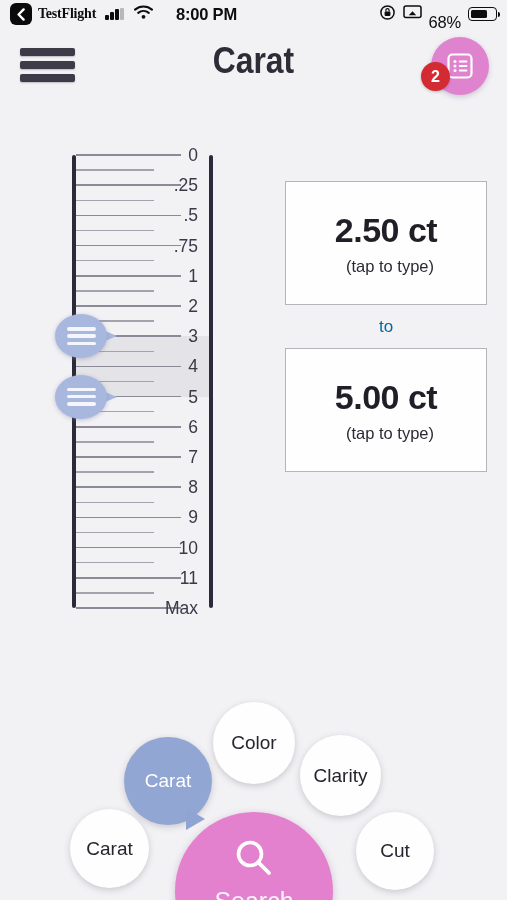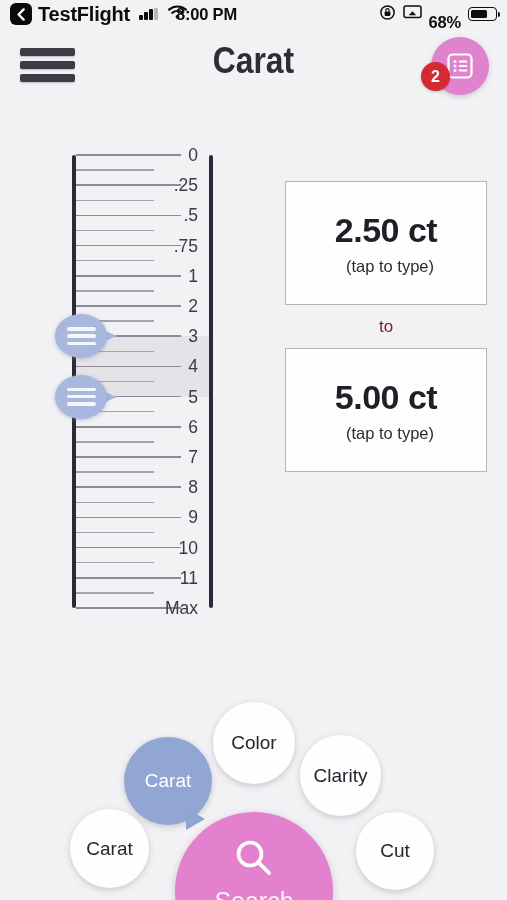--- a/index.html
+++ b/index.html
@@ -18,36 +18,36 @@
     display:flex; align-items:center; padding:0 10px;
     font-size:16px; font-weight:700; color:#0d0d0f;
     letter-spacing:-0.2px;
   }
   .sb-left{ display:flex; align-items:center; gap:6px; }
   .back-chip{
     width:22px; height:22px; border-radius:6px; background:#0a0a0a;
     display:flex; align-items:center; justify-content:center;
   }
   .back-chip svg{ display:block; }
-  .carrier{ font-size:20px; font-weight:700; }
+  .carrier{ font-size:14px; font-weight:700;font-family:Liberation Serif, serif; }
   .signal{ display:flex; align-items:flex-end; gap:1.5px; height:12px; margin-left:3px;}
   .signal i{ width:3.5px; border-radius:1px; background:#0d0d0f; display:block;}
   .signal i:nth-child(1){height:5px;}
   .signal i:nth-child(2){height:8px;}
   .signal i:nth-child(3){height:11px;}
   .signal i:nth-child(4){height:12px; background:#b8b8bb;}
   .wifi{ margin-left:4px; }
   .sb-center{
     position:absolute; left:0; width:413px; text-align:center;
     font-size:16.5px; font-weight:700; pointer-events:none;
   }
   .sb-right{
     margin-left:auto; display:flex; align-items:center; gap:7px;
   }
-  .batt-pct{ font-size:16.5px; font-weight:700;margin-top:16px; }
+  .batt-pct{ font-size:16.5px; font-weight:400;margin-top:16px; }
   .batt{
     width:29px; height:13.5px; border:1.6px solid #0d0d0f; border-radius:4px;
     position:relative; padding:1.6px;
   }
   .batt::after{
     content:""; position:absolute; right:-4px; top:4px;
     width:2.4px; height:5px; background:#0d0d0f; border-radius:0 2px 2px 0;
   }
   .batt b{ display:block; height:100%; width:68%; background:#0d0d0f; border-radius:1.6px; }
 
@@ -149,21 +149,21 @@
     font-size:34px; font-weight:700; color:#201f28; letter-spacing:-0.5px;
     font-family:"Liberation Sans Narrow","Liberation Sans",sans-serif;
   }
   .valbox .sub{
     font-size:16.5px; color:#2c2a33; margin-top:7px; font-weight:400;
     font-family:"Liberation Sans Narrow","Liberation Sans",sans-serif;
     margin-left:8px;
   }
   .to-sep{
     height:43px; display:flex; align-items:center; justify-content:center;
-    font-size:17px; color:#7f1d1d;
+    font-size:17px; color:#0369a1;
     font-family:"Liberation Sans Narrow","Liberation Sans",sans-serif;
   }
 
   
   .bubbles{ position:absolute; left:0; top:690px; width:507px; height:210px; }
   .bub{
     position:absolute; border-radius:50%;
     background:#fefefe;
     display:flex; align-items:center; justify-content:center;
     font-size:19px; color:#26242e;

